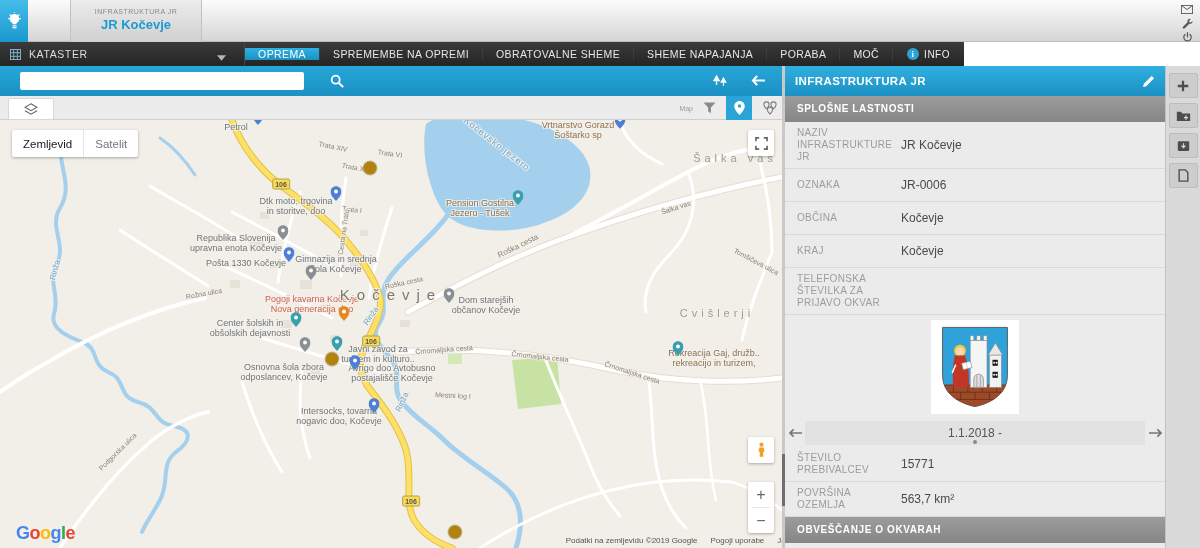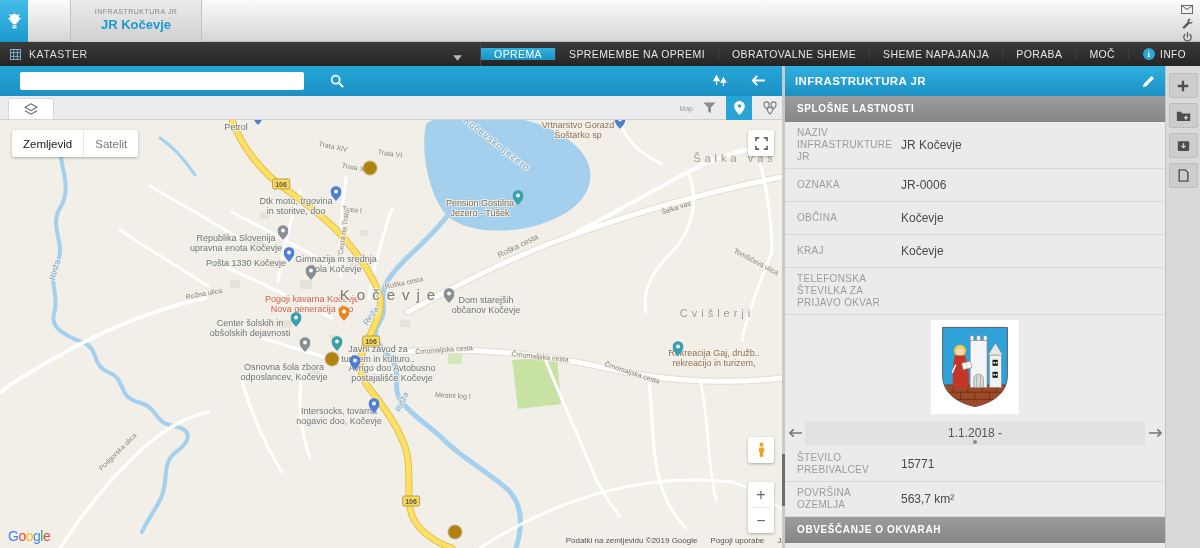--- a/index.html
+++ b/index.html
@@ -9,21 +9,21 @@
   
   #topbar{position:absolute;left:0;top:0;width:1200px;height:42px;background:linear-gradient(#fcfcfc,#d5d5d5);border-bottom:1px solid #bdbdbd;box-sizing:border-box;}
   #logo{position:absolute;left:0;top:0;width:28px;height:42px;background:linear-gradient(#45bce9,#1a98cd);display:flex;align-items:center;justify-content:center;cursor:pointer;}
   #title-block{position:absolute;left:70px;top:0;width:130px;height:42px;background:linear-gradient(#ececec,#d0d0d0);border-left:1px solid #c2c2c2;border-right:1px solid #c2c2c2;text-align:center;}
   #subtitle{font-size:7px;color:#8a8a8a;letter-spacing:.5px;margin-top:8px;}
   #apptitle{font-size:13px;font-weight:bold;color:#1d9ad0;margin-top:2px;}
   #window-icons{position:absolute;right:6px;top:3px;display:flex;flex-direction:column;gap:2px;align-items:center;}
   .wicon{width:14px;height:12px;display:flex;align-items:center;justify-content:center;cursor:pointer;}
 
   
-  #navbar{position:absolute;left:0;top:42px;width:1200px;height:24px;background:linear-gradient(#3a3a3a,#252525);display:flex;align-items:stretch;}
+  #navbar{position:absolute;left:0;top:42px;width:964px;height:24px;background:linear-gradient(#3a3a3a,#252525);display:flex;align-items:stretch;}
   #kataster{width:592px;display:flex;align-items:center;gap:8px;padding-left:10px;box-sizing:border-box;border-right:1px solid #454545;position:relative;color:#ddd;font-size:10.5px;letter-spacing:.6px;cursor:pointer;}
   #kataster .caret{position:absolute;right:18px;top:9px;}
   #tabs{display:flex;align-items:center;}
   .tab{display:flex;align-items:center;padding:0 13px;font-size:10.5px;letter-spacing:.4px;color:#e6e6e6;border-right:1px solid #3d3d3d;cursor:pointer;white-space:nowrap;}
   .tab.active{background:linear-gradient(#2eb2e2,#1b90c3);color:#fff;}
   #info-btn{margin-left:auto;display:flex;align-items:center;gap:5px;padding:0 14px;color:#eee;font-size:10px;letter-spacing:.5px;cursor:pointer;}
   .info-i{width:12px;height:12px;border-radius:50%;background:#2aa3d6;color:#fff;font-size:9px;font-weight:bold;font-family:"Liberation Serif",serif;display:flex;align-items:center;justify-content:center;}
 
   
   #searchbar{position:absolute;left:0;top:66px;width:782px;height:30px;background:linear-gradient(#27a6d8,#1b90c3);}
@@ -52,21 +52,21 @@
 
   #maptype{position:absolute;left:12px;top:10px;height:27px;background:#fff;border-radius:2px;box-shadow:0 1px 3px rgba(0,0,0,.3);display:flex;align-items:stretch;overflow:hidden;}
   .mt-btn{padding:0 11px;display:flex;align-items:center;font-size:11.5px;color:#777;cursor:pointer;}
   .mt-btn.active{color:#1a1a1a;font-weight:normal;}
   .mt-sep{width:1px;background:#e6e6e6;}
   #fullscreen-btn{position:absolute;left:748px;top:10px;width:26px;height:26px;background:#fff;border-radius:2px;box-shadow:0 1px 3px rgba(0,0,0,.3);display:flex;align-items:center;justify-content:center;cursor:pointer;}
   #pegman{position:absolute;left:748px;top:317px;width:26px;height:26px;background:#fff;border-radius:2px;box-shadow:0 1px 3px rgba(0,0,0,.3);display:flex;align-items:center;justify-content:center;cursor:grab;}
   #zoomctl{position:absolute;left:748px;top:362px;width:26px;background:#fff;border-radius:2px;box-shadow:0 1px 3px rgba(0,0,0,.3);}
   #zoomctl .zbtn{height:25px;display:flex;align-items:center;justify-content:center;font-size:16px;color:#666;cursor:pointer;}
   #zoomctl .zdiv{height:1px;background:#e6e6e6;margin:0 4px;}
-  #glogo{position:absolute;left:8px;bottom:4px;font-size:14px;font-weight:normal;letter-spacing:-.5px;cursor:pointer;}
+  #glogo{position:absolute;left:16px;bottom:4px;font-size:18px;font-weight:bold;letter-spacing:-.5px;cursor:pointer;}
   #map-attr{position:absolute;right:2px;bottom:3px;font-size:8px;color:#545454;}
   .attr-seg{margin-left:13px;}
   .attr-seg[data-interactable="true"]{cursor:pointer;}
 
   
   #vdivider{position:absolute;left:782px;top:66px;width:3px;height:482px;background:#c9c9c9;}
   #vdivider .thumb{position:absolute;left:0;top:388px;width:3px;height:52px;background:#6e6e6e;cursor:pointer;}
 
   
   #panel{position:absolute;left:785px;top:66px;width:380px;height:482px;background:#ebebeb;overflow:hidden;}

